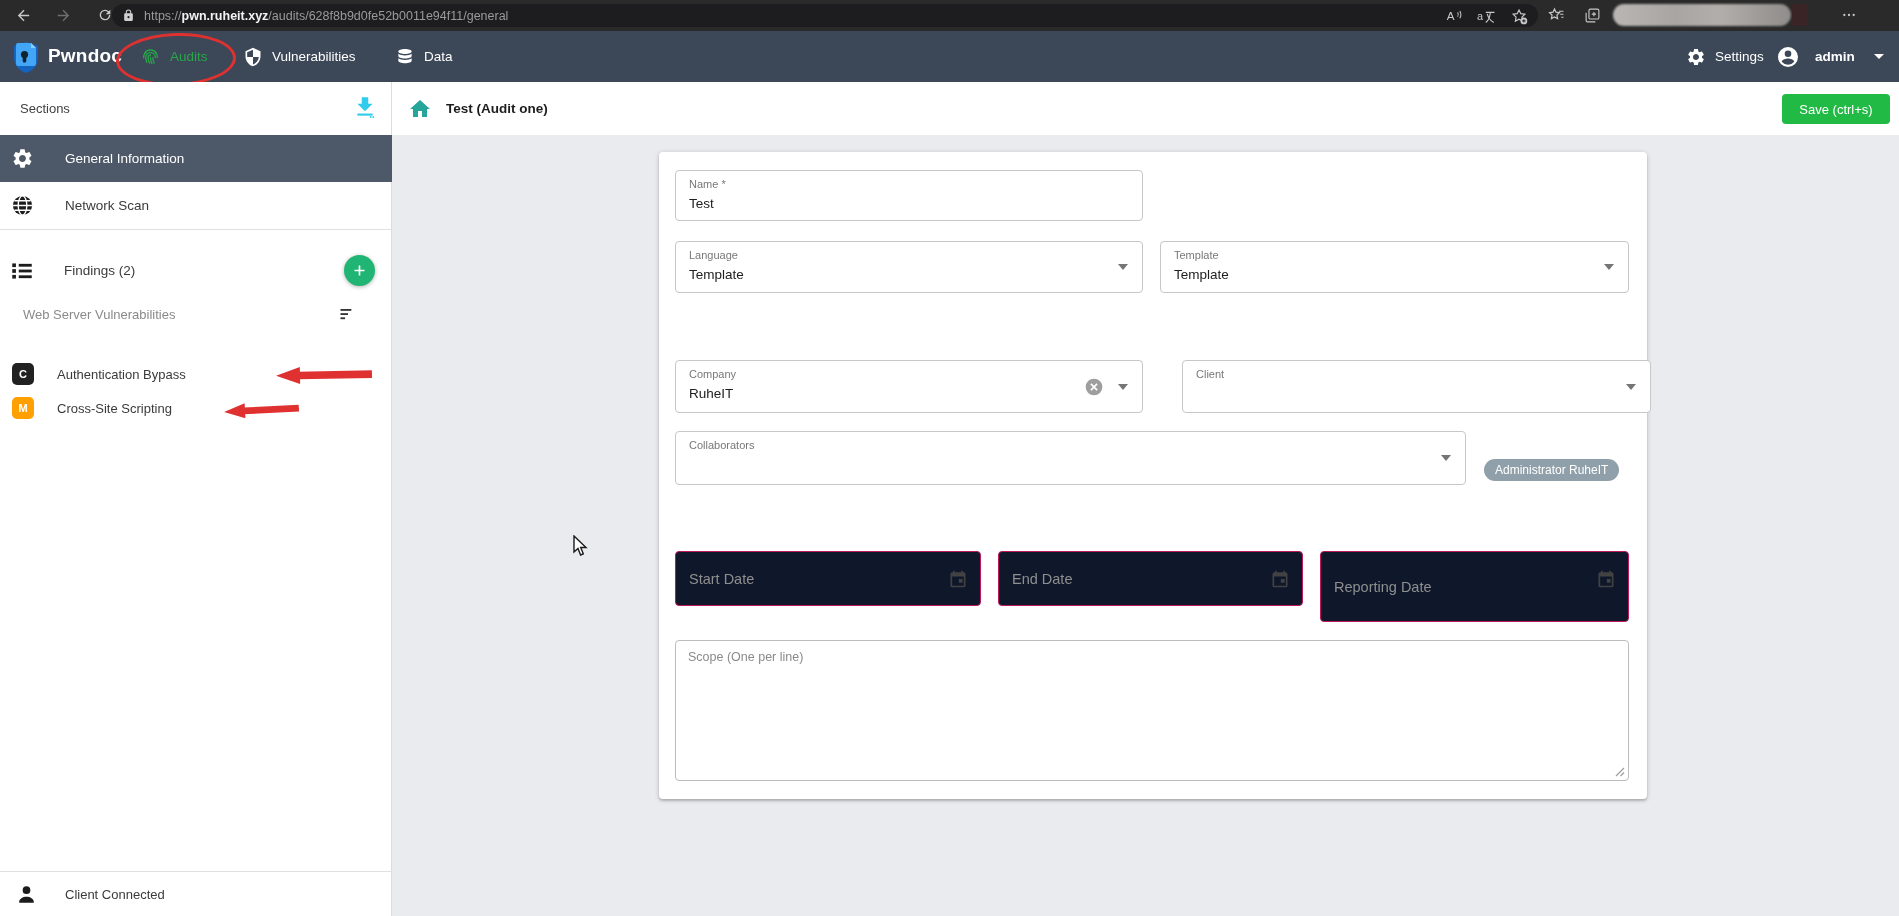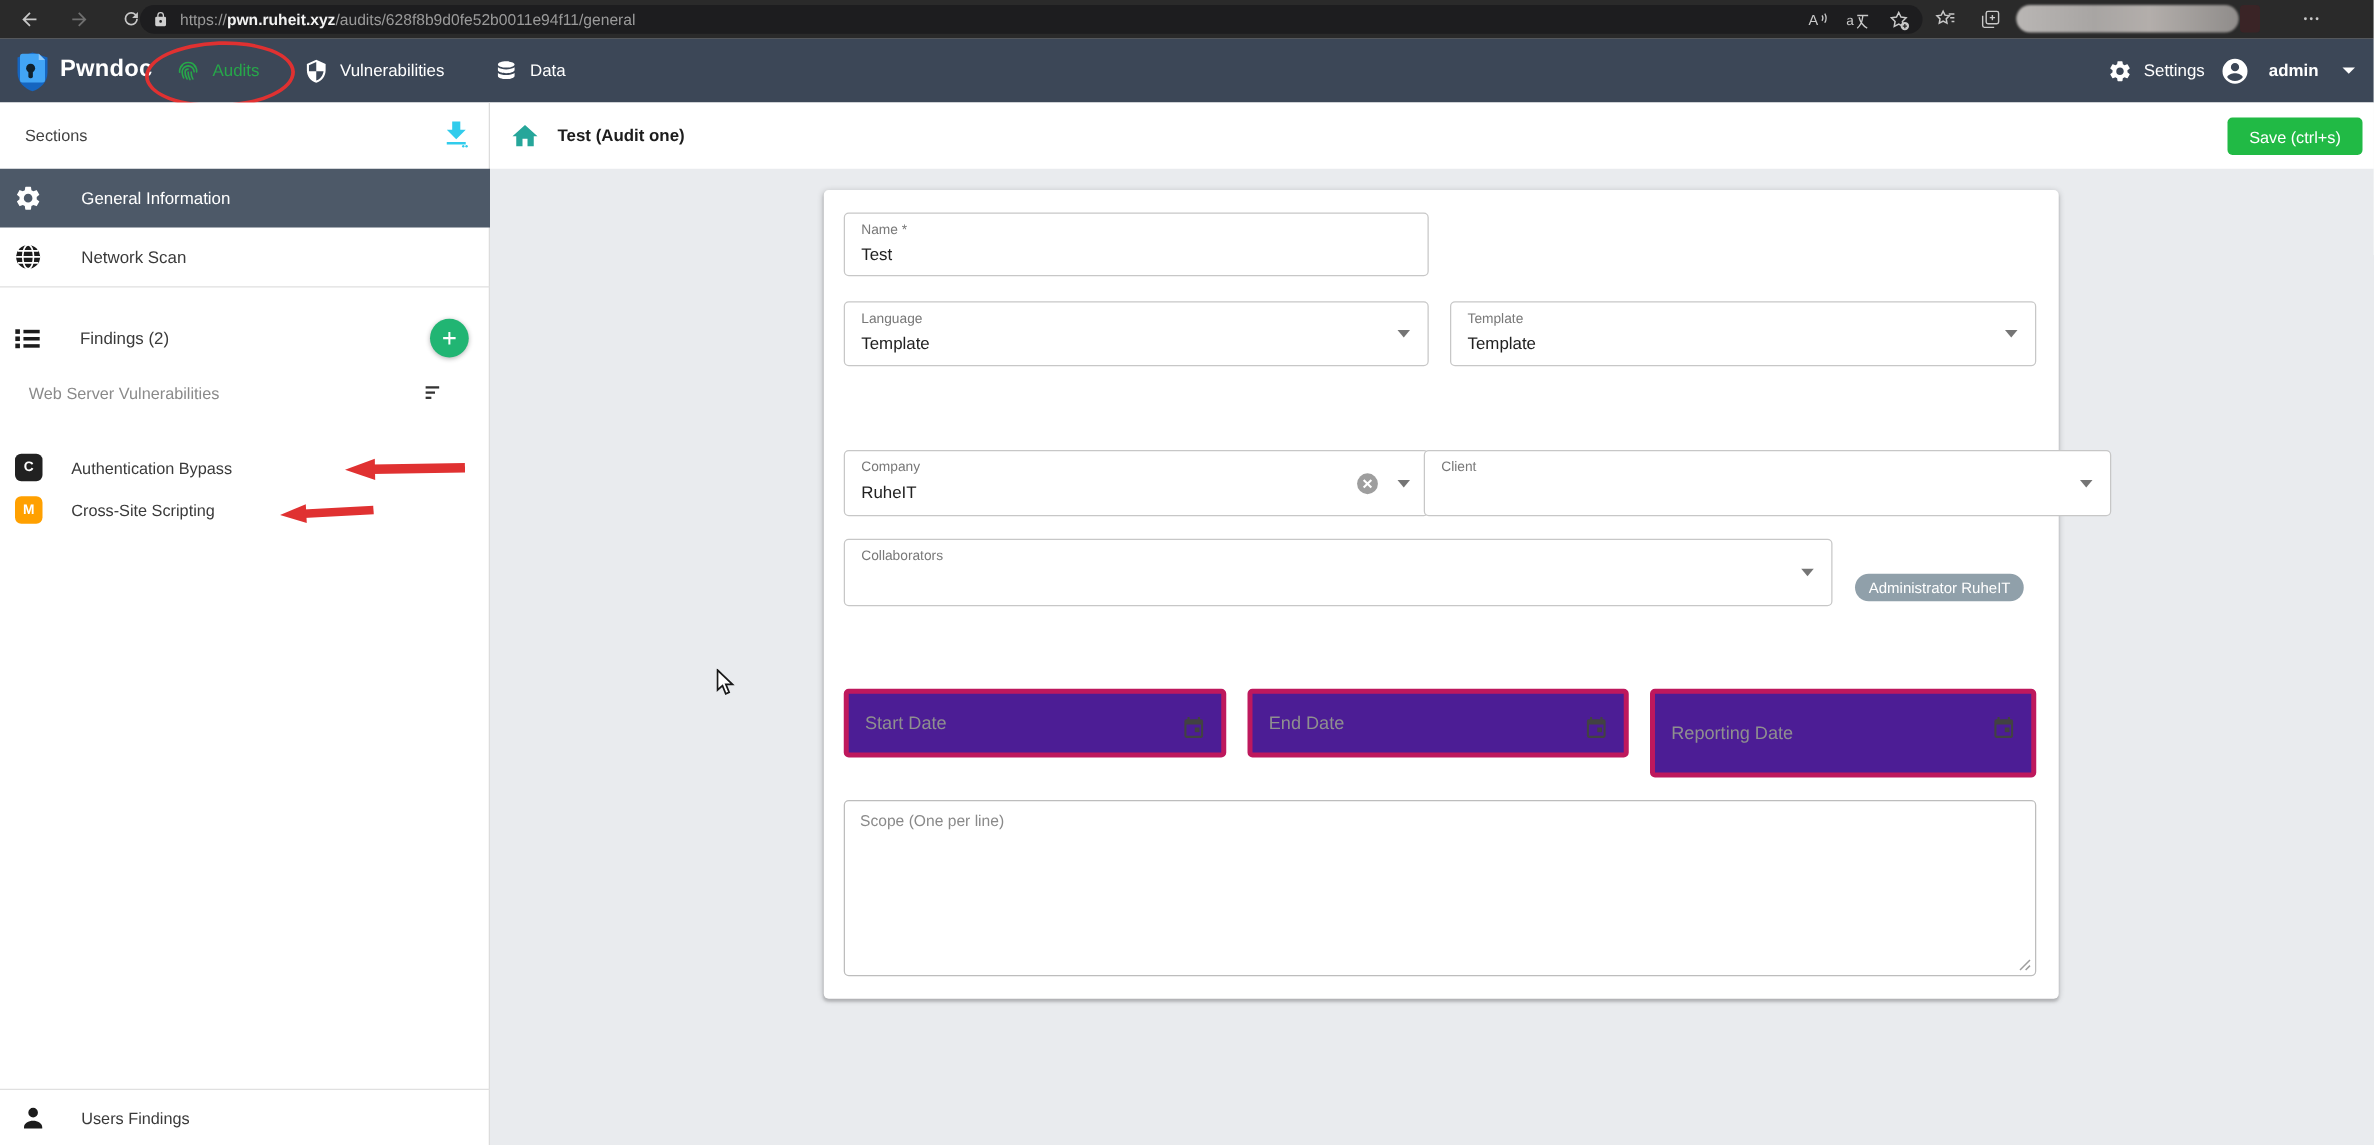--- a/index.html
+++ b/index.html
@@ -37,21 +37,21 @@
   
   .main-bread{left:392px;top:82px;width:1507px;height:53px;background:#fff;}
   .content{left:392px;top:135px;width:1507px;height:781px;background:#e9ebee;}
   .card{left:267px;top:17px;width:988px;height:647px;background:#fff;border-radius:4px;
     box-shadow:0 1px 5px rgba(0,0,0,.2),0 2px 2px rgba(0,0,0,.14);}
   .field{border:1px solid #c7c7c7;border-radius:4px;background:#fff;box-sizing:border-box;}
   .field .flabel{position:absolute;left:13px;top:7px;font-size:11px;color:#787878;}
   .field .fvalue{position:absolute;left:13px;top:25px;font-size:13.5px;color:#212121;}
   .caret{position:absolute;right:14px;top:50%;margin-top:-3px;width:0;height:0;
     border-left:5.5px solid transparent;border-right:5.5px solid transparent;border-top:6px solid #757575;}
-  .date-field{border:4px solid #be185d;border-radius:4px;background:#4c1d95;box-sizing:border-box;}
+  .date-field{border:1px solid #be185d;border-radius:4px;background:#0f172a;box-sizing:border-box;}
   .date-ph{position:absolute;left:13px;top:50%;transform:translateY(-50%);font-size:14.5px;color:#8f8f8f;}
   .chip{background:#90a0aa;color:#fff;font-size:12px;border-radius:12px;height:22px;
     display:flex;align-items:center;padding:0 11px;}
   .save-btn{background:#21ba45;color:#fff;font-size:13px;border:none;border-radius:4px;
     width:108px;height:30px;display:flex;align-items:center;justify-content:center;cursor:pointer;}
 
   
   .red-ellipse{border:3px solid #e03131;border-radius:50%;transform:rotate(-2deg);}
 </style>
 </head>
@@ -247,21 +247,21 @@
   </div>
   <div class="abs" style="left:0;top:312px;width:392px;height:28px;display:flex;align-items:center;">
     <span class="badge" style="margin-left: 12px; background: rgb(255, 160, 0);">M</span>
     <span style="margin-left:23px;font-size:13px;color:#3a3a3a;">Cross-Site Scripting</span>
   </div>
 
   <div class="abs" style="left:0;top:789px;width:392px;height:45px;border-top:1px solid #e0e0e0;display:flex;align-items:center;box-sizing:border-box;">
     <svg style="margin-left:14px;" width="25" height="25" viewBox="0 0 24 24">
         <path fill="#1c1c1c" d="M12 11.5a3.7 3.7 0 1 0 0-7.4 3.7 3.7 0 0 0 0 7.4zM5 19.1c0-3 3.5-5 7-5s7 2 7 5v.9H5z"></path>
       </svg>
-    <span style="margin-left:26px;font-size:13px;color:#3a3a3a;">Users Findings</span>
+    <span style="margin-left:26px;font-size:13px;color:#3a3a3a;">Client Connected</span>
   </div>
 </div>
 
 <svg class="abs" style="left:276px;top:366px;transform:rotate(-1deg);" width="96" height="18" viewBox="0 0 96 18">
   <polygon points="0,9 24,0.5 24,17.5" fill="#e03131"></polygon>
     <rect x="22" y="5.2" width="74" height="7.6" fill="#e03131"></rect>
 </svg>
 <svg class="abs" style="left:224px;top:402px;transform:rotate(-3deg);" width="75" height="16" viewBox="0 0 75 16">
   <polygon points="0,8 21,0.5 21,15.5" fill="#e03131"></polygon>
     <rect x="19" y="4.6" width="56" height="6.8" fill="#e03131"></rect>
@@ -300,21 +300,21 @@
       <span class="fvalue">RuheIT</span>
       <span class="abs" style="right:38px;top:50%;margin-top:-10px;">
         <svg width="20" height="20" viewBox="0 0 24 24">
             <circle cx="12" cy="12" r="10" fill="#9e9e9e"></circle>
             <path stroke="#fff" stroke-width="2" d="M8.3 8.3l7.4 7.4M15.7 8.3l-7.4 7.4"></path>
           </svg>
       </span>
       <span class="caret"></span>
     </div>
 
-    <div class="abs field" style="left:480px;top:208px;width:550px;height:53px;">
+    <div class="abs field" style="left:523px;top:208px;width:469px;height:53px;">
       <span class="flabel">Client</span>
       <span class="fvalue"></span>
       <span class="caret"></span>
     </div>
 
     <div class="abs field" style="left:16px;top:279px;width:791px;height:54px;">
       <span class="flabel">Collaborators</span>
       <span class="fvalue"></span>
       <span class="caret"></span>
     </div>

